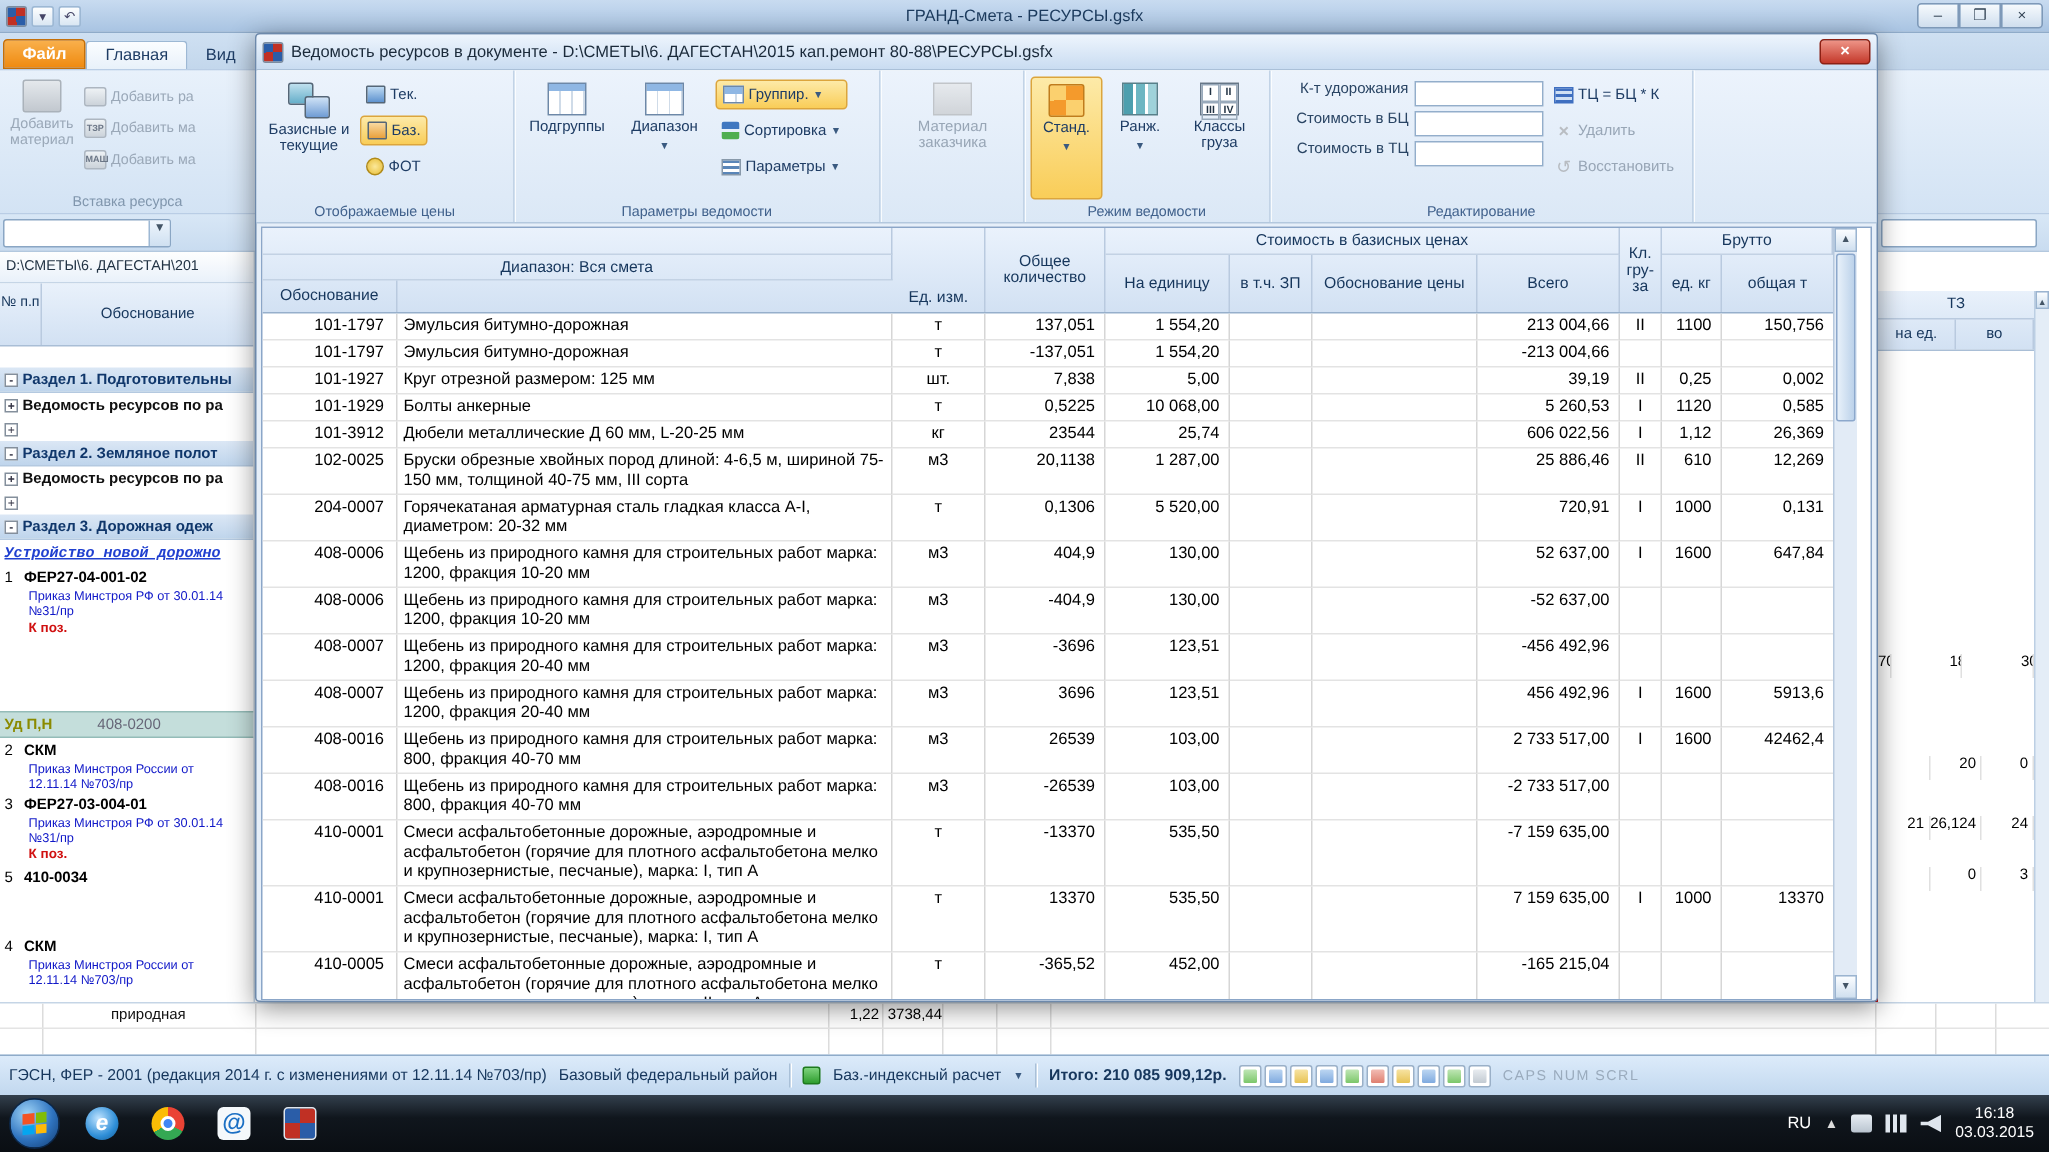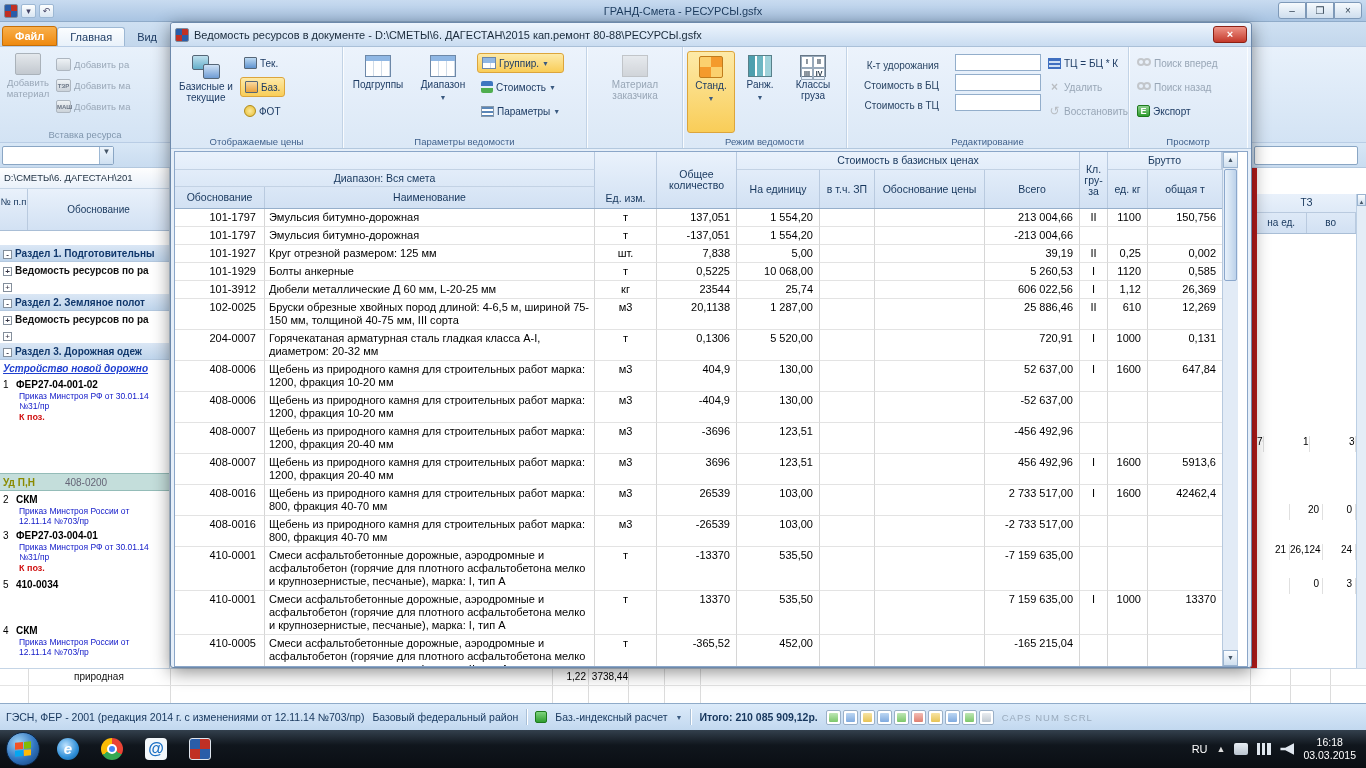--- a/index.html
+++ b/index.html
@@ -46,31 +46,31 @@
   .lp-header { height:42px; display:flex; border-bottom:1px solid #a9bed6; background:linear-gradient(#e9f1fb,#d2e1f3); }
   .lp-h1 { width:28px; border-right:1px solid #b9cadf; font-size:9.5px; color:#16365c; text-align:center; padding-top:7px; line-height:11px;}
   .lp-h2 { flex:1; font-size:10px; color:#16365c; display:flex; align-items:center; justify-content:center;}
   .tree { font-size:10px; }
   .trow-l { position:relative; padding:2px 2px 1px 3px; line-height:13px; overflow:hidden; white-space:nowrap;}
   .opt:empty { display:none; }
   .exp { display:inline-block; width:9px; height:9px; border:1px solid #848f9c; background:#fff; font-size:8px; line-height:7px; text-align:center; color:#334; margin-right:3px; vertical-align:middle;}
   .spacer14{height:14px;padding:0;} .spacer48{height:48px;padding:0;} .spacer30{height:30px;padding:0;}
   .section { background:linear-gradient(#dbe7f5,#bfd5ec); font-weight:bold; color:#10376b; border-bottom:1px solid #b4c9e0;}
   .subhead { font-weight:bold; color:#111; }
-  .link .ttext { color:#2040d0; font-weight:bold; font-style:italic; text-decoration:underline; }
+  .link .ttext { color:#2040d0; font-weight:bold; font-style:italic; text-decoration:underline;font-family:Liberation Mono, monospace; }
   .item .tnum { display:inline-block; width:13px; }
   .item .tcode { font-weight:bold; }
   .tsub { margin-left:16px; color:#1018c8; font-size:8.5px; line-height:10px; white-space:normal; width:134px;}
   .tflag { margin-left:16px; color:#d01010; font-weight:bold; font-size:9px; }
   .teal { background:#c4dedb; border-top:1px solid #94bcb8; border-bottom:1px solid #94bcb8; display:flex; gap:30px;}
   .teal .ttext { color:#8a8a00; font-weight:bold; }
   .teal .tcode2 { color:#667; }
 
   
-  .right-panel { position:absolute; right:0; top:0; width:116px; height:500px; background:#fff; border-left:7px solid #b91c1c; overflow:hidden;}
+  .right-panel { position:absolute; right:0; top:0; width:116px; height:500px; background:#fff; border-left:2px solid #b91c1c; overflow:hidden;}
   .rp-head { position:absolute; top:26px; left:0; right:10px; height:40px; background:linear-gradient(#e9f1fb,#d2e1f3); border-bottom:1px solid #a9bed6; font-size:10px; color:#16365c;}
   .rp-tz { text-align:center; border-bottom:1px solid #b9cadf; height:19px; line-height:18px;}
   .rp-sub { display:flex; height:20px; }
   .rp-sub div { flex:1; text-align:center; line-height:19px; border-right:1px solid #b9cadf; overflow:hidden;}
   .rp-row { position:absolute; left:0; right:10px; height:16px; display:flex; font-size:10px; }
   .rp-row div { flex:1; text-align:right; padding-right:3px; border-right:1px solid #e0e0e0; overflow:hidden;}
   .rp-scroll { position:absolute; right:0; top:26px; bottom:0; width:10px; background:#e4edf7; border-left:1px solid #bccfe4;}
   .rp-scroll .sb-btn { height:12px; font-size:6px; }
 
   
@@ -137,21 +137,21 @@
   .ic-cargo span { border:1px solid #9ab; text-align:center;}
   .ic-crate { width:26px; height:22px; background:linear-gradient(#dfe4e9,#b8c0c8); border:1px solid #98a2ac;}
   .ic-tc { width:13px; height:11px; background:repeating-linear-gradient(#3f6fc0 0 2px,#cfe0f4 2px 4px); border:1px solid #3f6fc0;}
   .ic-x { color:#8b98a8; font-weight:bold; font-size:12px; width:13px; text-align:center;}
   .ic-undo { color:#8b98a8; font-size:12px; width:13px; text-align:center;}
   .ic-binoc { width:14px; height:10px; position:relative;}
   .ic-binoc i { position:absolute; width:8px; height:8px; border-radius:50%; border:2px solid #9aa8b8; top:0;}
   .ic-binoc i:first-child{left:0;} .ic-binoc i:last-child{right:0;}
   .ic-export { width:13px; height:12px; background:linear-gradient(#8fd08f,#2f9e2f); border:1px solid #1d7a1d; border-radius:2px; color:#fff; font-size:9px; line-height:11px; text-align:center; font-weight:bold;}
   .edit-fields { display:flex; flex-direction:column; gap:3px; padding-top:3px;}
-  .efrow { display:flex; align-items:flex-end; gap:16px;}
+  .efrow { display:flex; align-items:flex-start; gap:4px;}
   .efrow label { width:88px; text-align:right; font-size:10px; color:#2a4564;}
   .efrow input { width:86px; height:17px; border:1px solid #93aecb; background:#fff; font-size:10px; padding:0 2px;}
 
   
   .tablewrap { margin:2px 3px; height:516px; border:1px solid #8ba6c8; background:#fff; display:flex; overflow:hidden;}
   .tleft { width:1047px; }
   .thead { display:grid; grid-template-columns:90px 330px 62px 80px 83px 55px 110px 95px 28px 40px 74px; grid-template-rows:18px 17px 21px; background:linear-gradient(#eaf2fc,#d2e1f3); border-bottom:1px solid #96afcb; font-size:10.5px; color:#16365c; text-align:center;}
   .hc { border-right:1px solid #b9cadf; border-bottom:1px solid #c3d2e4; display:flex; align-items:center; justify-content:center; line-height:11px; padding:0 1px; overflow:hidden;}
   .h-empty{grid-column:1/3;grid-row:1;} .h-range{grid-column:1/3;grid-row:2;text-align:center;}
   .h-code{grid-column:1;grid-row:3;border-bottom:none;} .h-name{grid-column:2;grid-row:3;border-bottom:none;}
@@ -521,21 +521,21 @@
               <span class="drop">▼</span>
           </div>
           <div class="vcol">
             <div class="rowbtn active">
                 <span class="icx ic-tbl sm"></span>
                 <span>Группир.</span>
                 <span class="drop">▼</span>
               </div>
             <div class="rowbtn">
                 <span class="icx ic-sort"></span>
-                <span>Стоимость</span>
+                <span>Сортировка</span>
                 <span class="drop">▼</span>
               </div>
             <div class="rowbtn">
                 <span class="icx ic-params"></span>
                 <span>Параметры</span>
                 <span class="drop">▼</span>
               </div>
           </div>
         </div>
         <div class="glabel">Параметры ведомости</div>
@@ -602,55 +602,29 @@
               </div>
             <div class="rowbtn disabled">
                 <span class="icx ic-undo">↺</span>
                 <span>Восстановить</span>
               </div>
           </div>
         </div>
         <div class="glabel">Редактирование</div>
       </div>
 
-      <div class="tgroup" style="width:118px; border-right:none">
-        <div class="g-body">
-          <div class="vcol">
-            <div class="rowbtn disabled">
-                <span class="icx ic-binoc">
-                  <i></i>
-                  <i></i>
-                </span>
-                <span>Поиск вперед</span>
-              </div>
-            <div class="rowbtn disabled">
-                <span class="icx ic-binoc">
-                  <i></i>
-                  <i></i>
-                </span>
-                <span>Поиск назад</span>
-              </div>
-            <div class="rowbtn">
-                <span class="icx ic-export">E</span>
-                <span>Экспорт</span>
-              </div>
-          </div>
-        </div>
-        <div class="glabel">Просмотр</div>
-      </div>
 
     </div>
 
     <div class="tablewrap">
       <div class="tleft">
         <div class="thead">
           <div class="hc h-empty"></div>
           <div class="hc h-range">Диапазон: Вся смета</div>
           <div class="hc h-code">Обоснование</div>
-          <div class="hc h-name">Наименование</div>
           <div class="hc h-unit">Ед. изм.</div>
           <div class="hc h-qty">Общее количество</div>
           <div class="hc h-basis">Стоимость в базисных ценах</div>
           <div class="hc h-per">На единицу</div>
           <div class="hc h-zp">в т.ч. ЗП</div>
           <div class="hc h-just">Обоснование цены</div>
           <div class="hc h-total">Всего</div>
           <div class="hc h-cls">Кл. гру-за</div>
           <div class="hc h-brutto">Брутто</div>
           <div class="hc h-kg">ед. кг</div>

